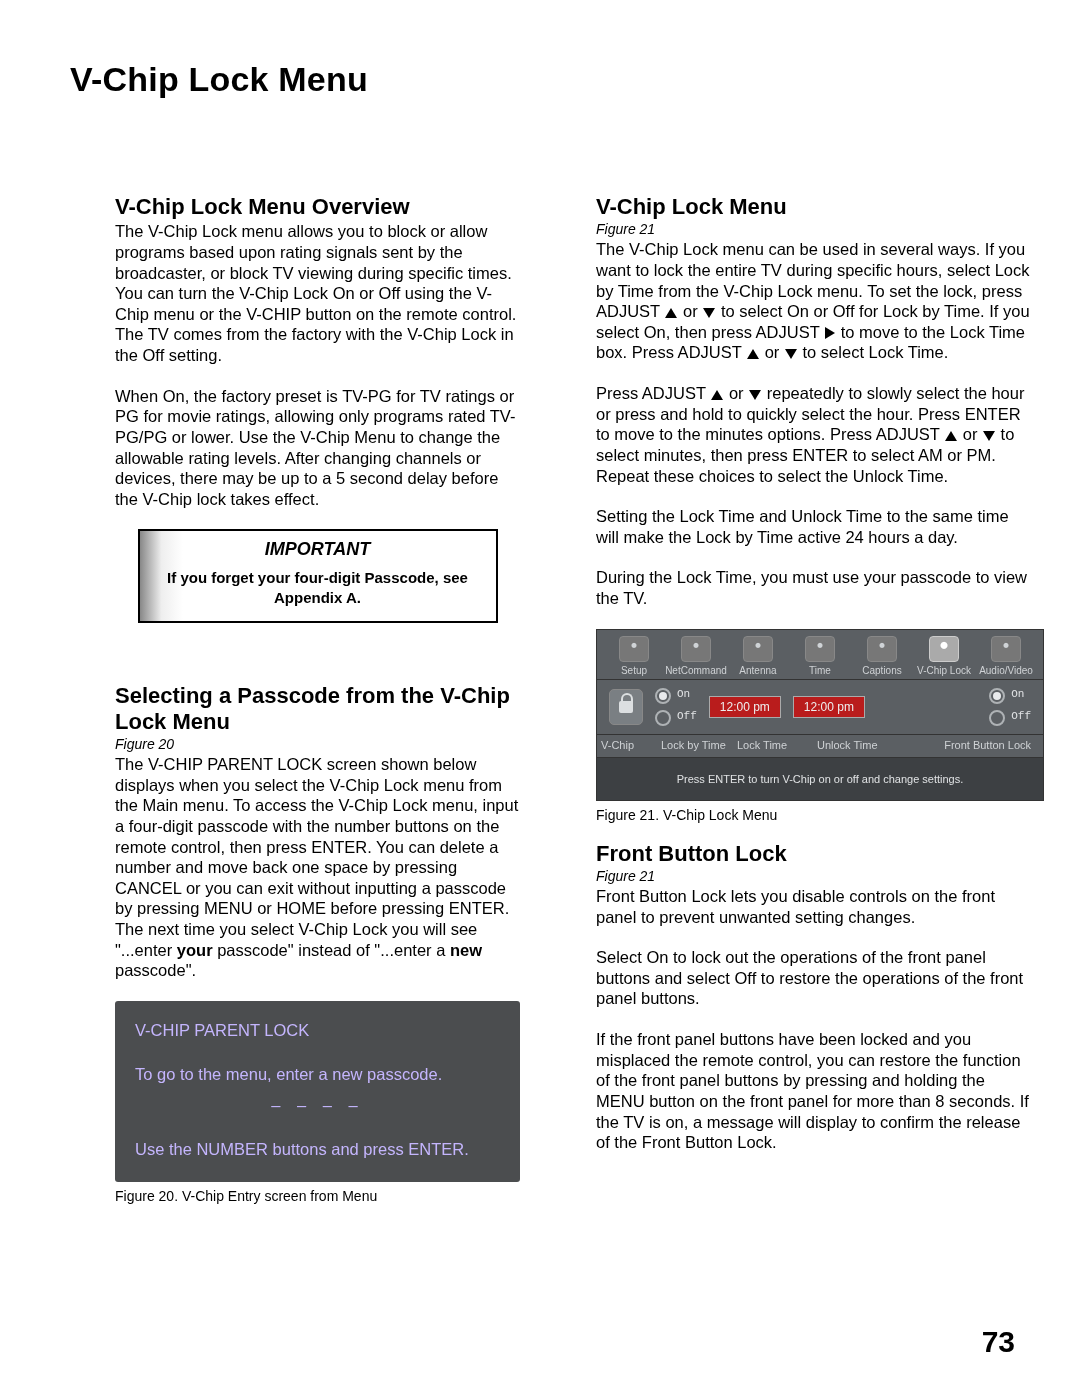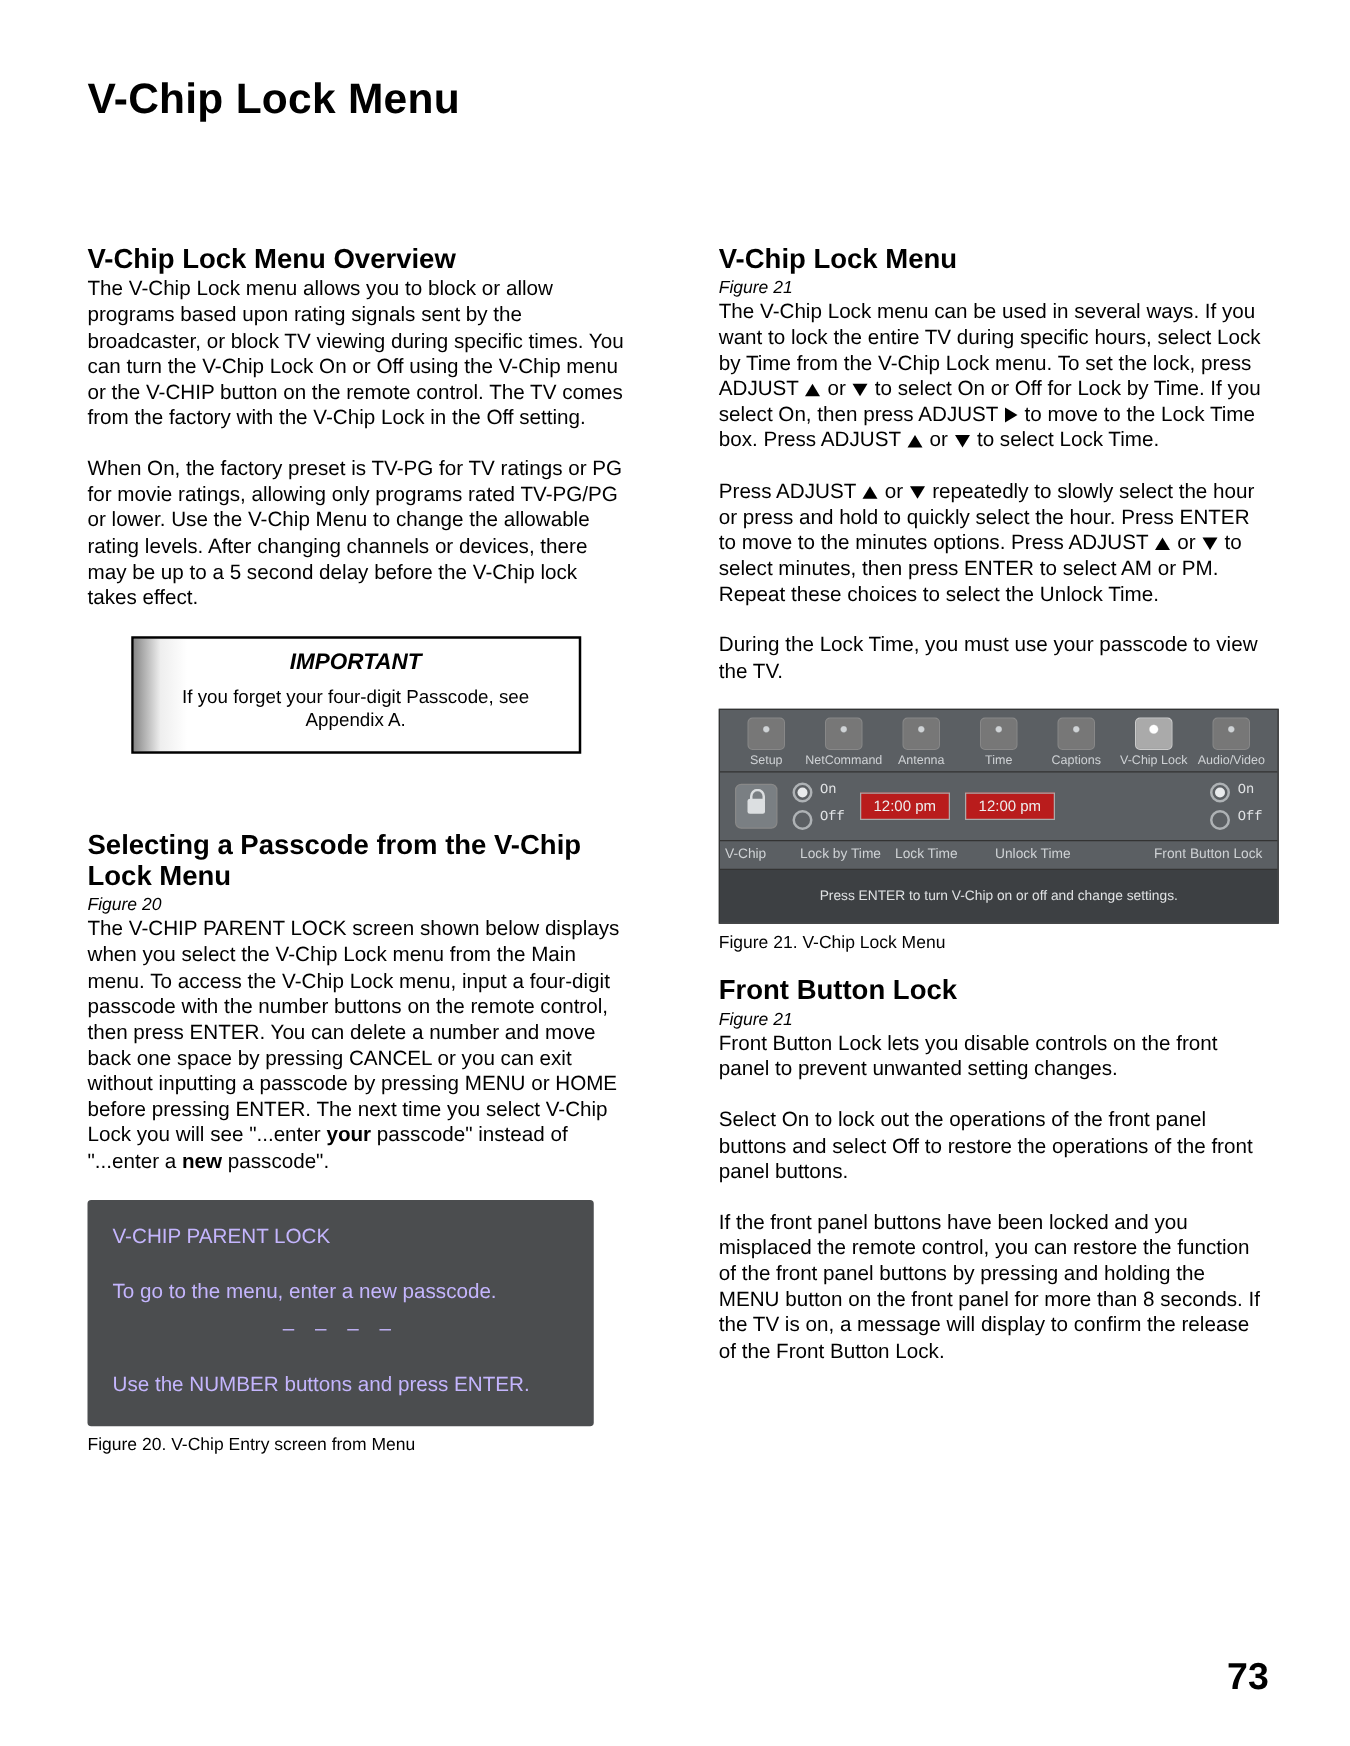--- a/index.html
+++ b/index.html
@@ -18,20 +18,21 @@
   .page-title {
     font-family: Arial, Helvetica, sans-serif;
     font-weight: 700;
     font-size: 34px;
     margin: 0 0 95px 0;
     letter-spacing: 0.2px;
   }
   .cols {
     display: flex;
     gap: 76px;
+    margin-left: 45px;
   }
   .col {
     width: 440px;
   }
   h2.sect {
     font-size: 22px;
     font-weight: 700;
     margin: 0 0 2px 0;
     line-height: 1.15;
   }
@@ -59,21 +60,21 @@
     background: linear-gradient(90deg, #888 0%, #eee 6%, #fff 12%);
     text-align: center;
   }
   .important-title {
     font-style: italic;
     font-weight: 700;
     font-size: 18px;
     margin: 8px 0 8px 0;
   }
   .important-text {
-    font-weight: 400;
+    font-weight: 700;
     font-size: 15px;
     line-height: 1.3;
     text-align: center;
   }
   
   .pass-box {
     background: #4b4d4f;
     color: #c4b5fd;
     border-radius: 3px;
     padding: 16px 20px 20px 20px;
@@ -261,20 +262,21 @@
       <div class="fig-ref">Figure 21</div>
 
       <p class="body">
         <span>The V-Chip Lock menu can be used in several ways. If you want to lock the entire TV during specific hours, select Lock by Time from the V-Chip Lock menu.   To set the lock, press ADJUST </span><span class="tri up"></span><span> or </span><span class="tri down"></span><span> to select On or Off for Lock by Time.  If you select On, then press ADJUST </span><span class="tri right"></span><span> to move to the Lock Time box.  Press ADJUST </span><span class="tri up"></span><span> or </span><span class="tri down"></span><span> to select Lock Time.</span>
       </p>
 
       <p class="body">
         <span>Press ADJUST </span><span class="tri up"></span><span> or </span><span class="tri down"></span><span>  repeatedly to slowly select the hour or press and hold to quickly select the hour.  Press ENTER to move to the minutes options.  Press ADJUST </span><span class="tri up"></span><span> or </span><span class="tri down"></span><span> to select minutes, then press ENTER to select AM or PM.  Repeat these choices to select the Unlock Time.</span>
       </p>
 
+      <p class="body">Setting the Lock Time and Unlock Time to the same time will make the Lock by Time active 24 hours a day.</p>
       <p class="body">During the Lock Time, you must use your passcode to view the TV.</p>
 
       <div class="menu-shot">
         <div class="menu-top">
           <div class="menu-top-item">
               <div class="menu-icon"></div>
               <div class="menu-top-label">Setup</div>
             </div>
           <div class="menu-top-item">
               <div class="menu-icon"></div>

